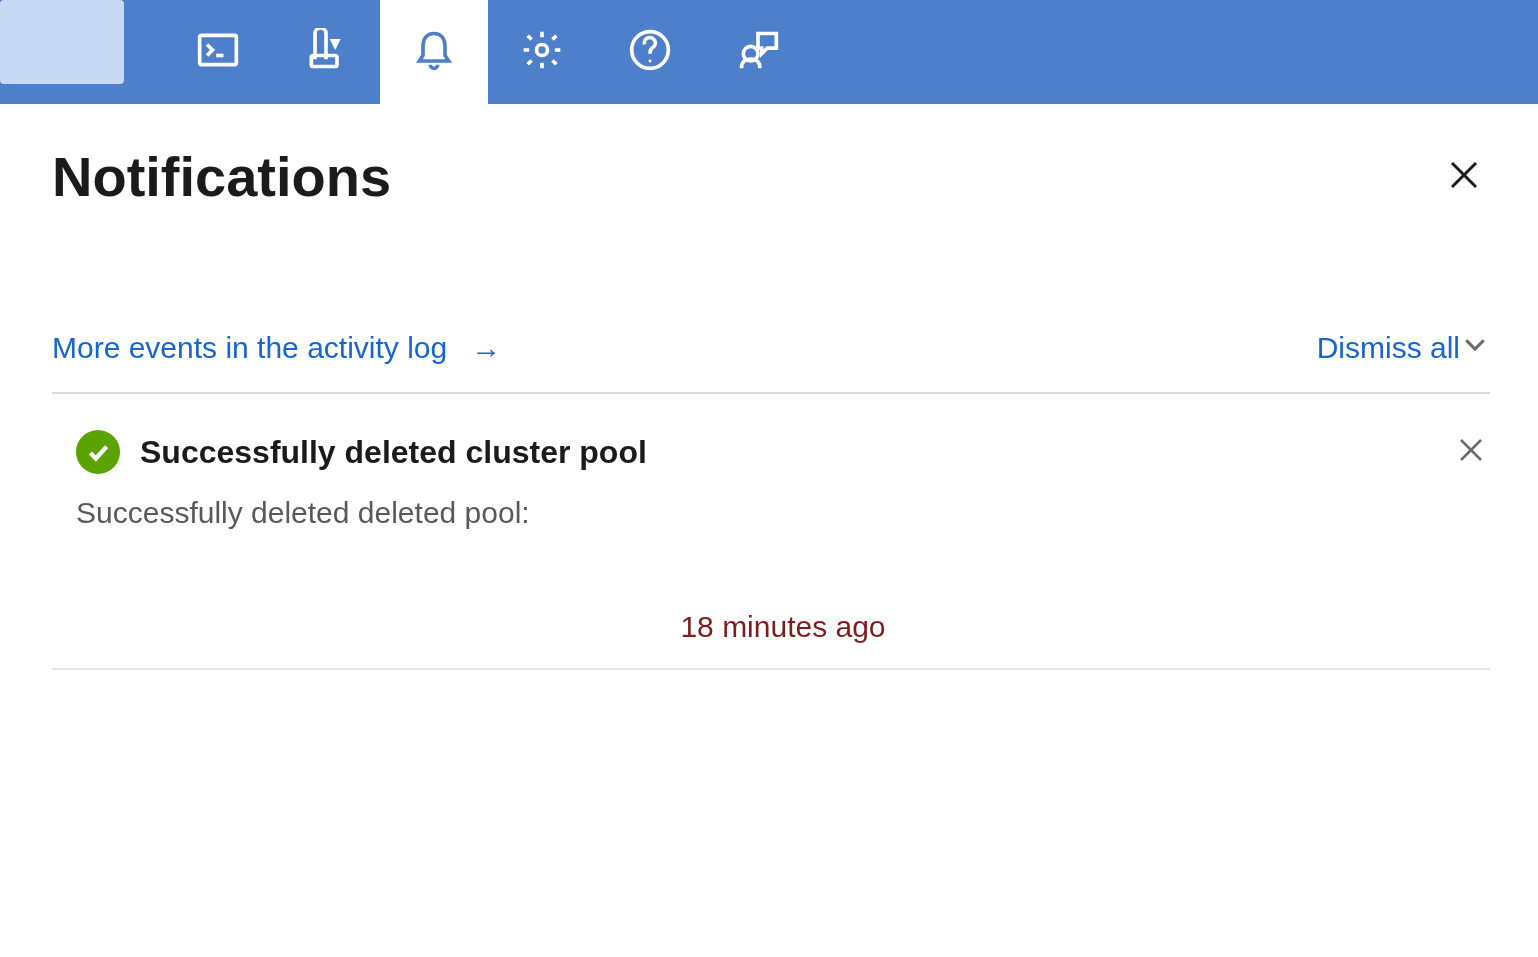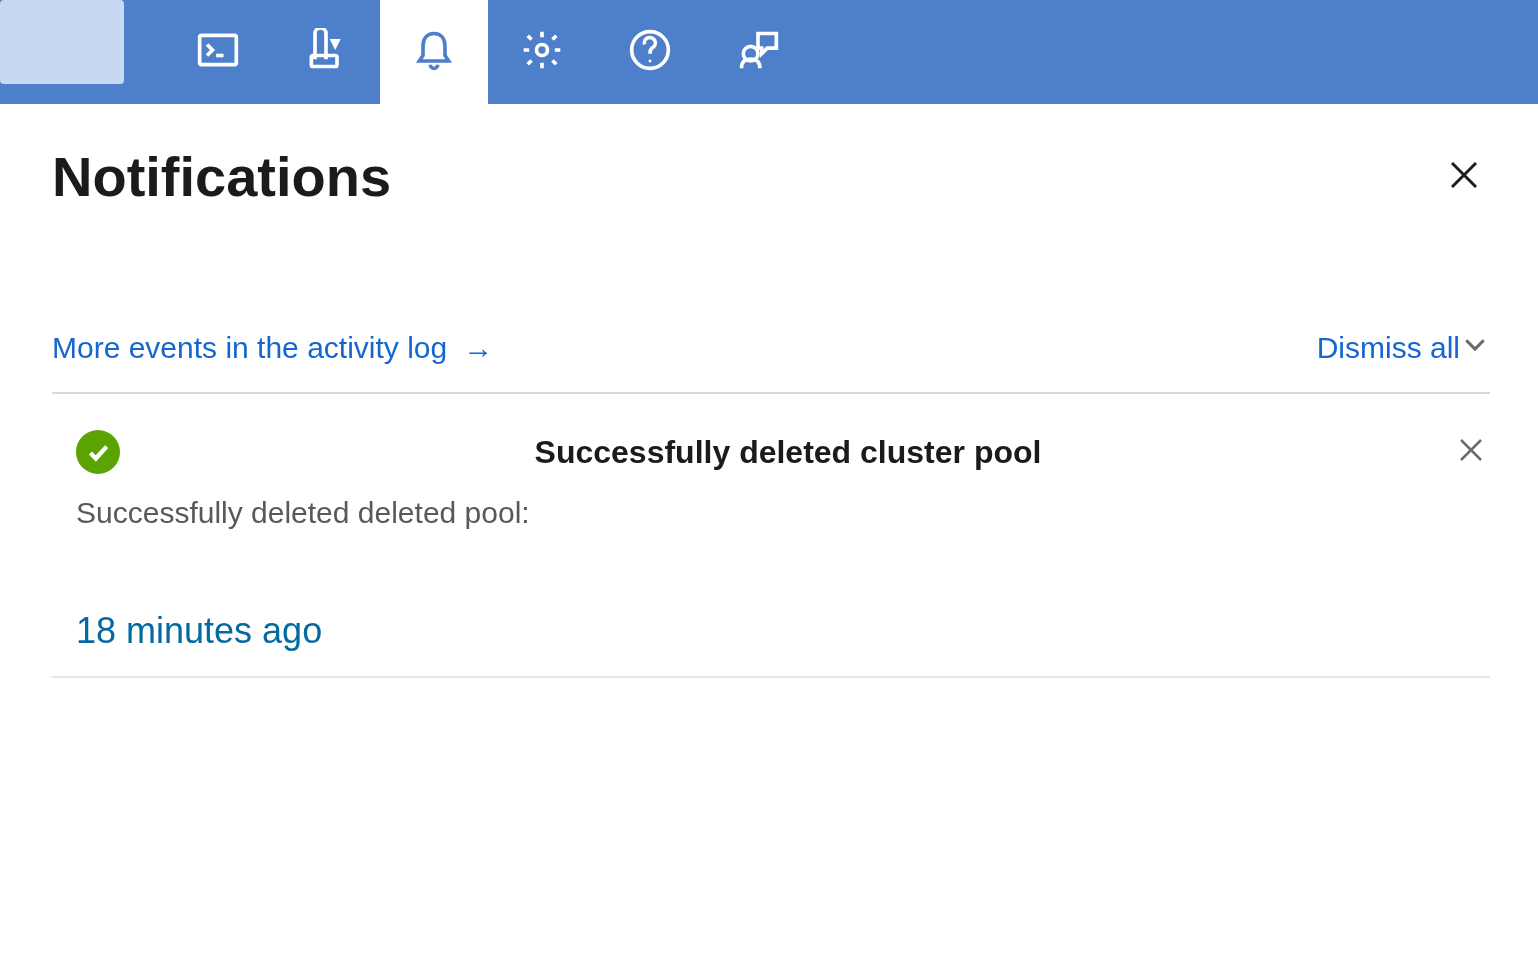--- a/index.html
+++ b/index.html
@@ -60,21 +60,21 @@
     margin-top: 120px;
     display: flex;
     align-items: center;
     justify-content: space-between;
     font-size: 30px;
   }
   .link-left {
     color: #1666d0;
     display: flex;
     align-items: center;
-    gap: 16px;
+    gap: 24px;
     cursor: pointer;
   }
   .link-left .arrow { font-size: 30px; }
   .link-right {
     color: #1666d0;
     display: flex;
     align-items: center;
     cursor: pointer;
   }
   .link-right svg { width: 30px; height: 30px; stroke: #6b6b6b; stroke-width: 2.5; fill:none;}
@@ -86,21 +86,20 @@
   }
 
   .notif {
     padding: 36px 0 24px 24px;
     border-bottom: 2px solid #e6e6e6;
   }
   .notif-head {
     display: flex;
     align-items: center;
     gap: 20px;
-    text-align: center;
   }
   .status-ball {
     width: 44px; height: 44px; border-radius: 50%; background: #5aa300;
     display:flex; align-items:center; justify-content:center; flex-shrink:0;
   }
   .status-ball svg { width: 26px; height: 26px; stroke: #ffffff; stroke-width: 4; fill:none; }
   .notif-title {
     font-size: 32px;
     font-weight: 600;
     flex: 1;
@@ -108,23 +107,23 @@
   .notif-close { cursor:pointer; color:#6b6b6b; padding-right: 4px;}
   .notif-close svg { width: 30px; height: 30px; stroke: currentColor; stroke-width: 2; }
 
   .notif-body {
     margin-top: 22px;
     font-size: 30px;
     color: #595959;
   }
   .notif-time {
     margin-top: 80px;
-    text-align: left;
-    font-size: 36px;
-    color: #0369a1;
+    text-align: center;
+    font-size: 30px;
+    color: #7f1d1d;
   }
 </style>
 </head>
 <body>
 
 <div class="topbar">
   <div class="search-pill"></div>
   <div class="spacer-small"></div>
 
   <div class="icon-btn">

